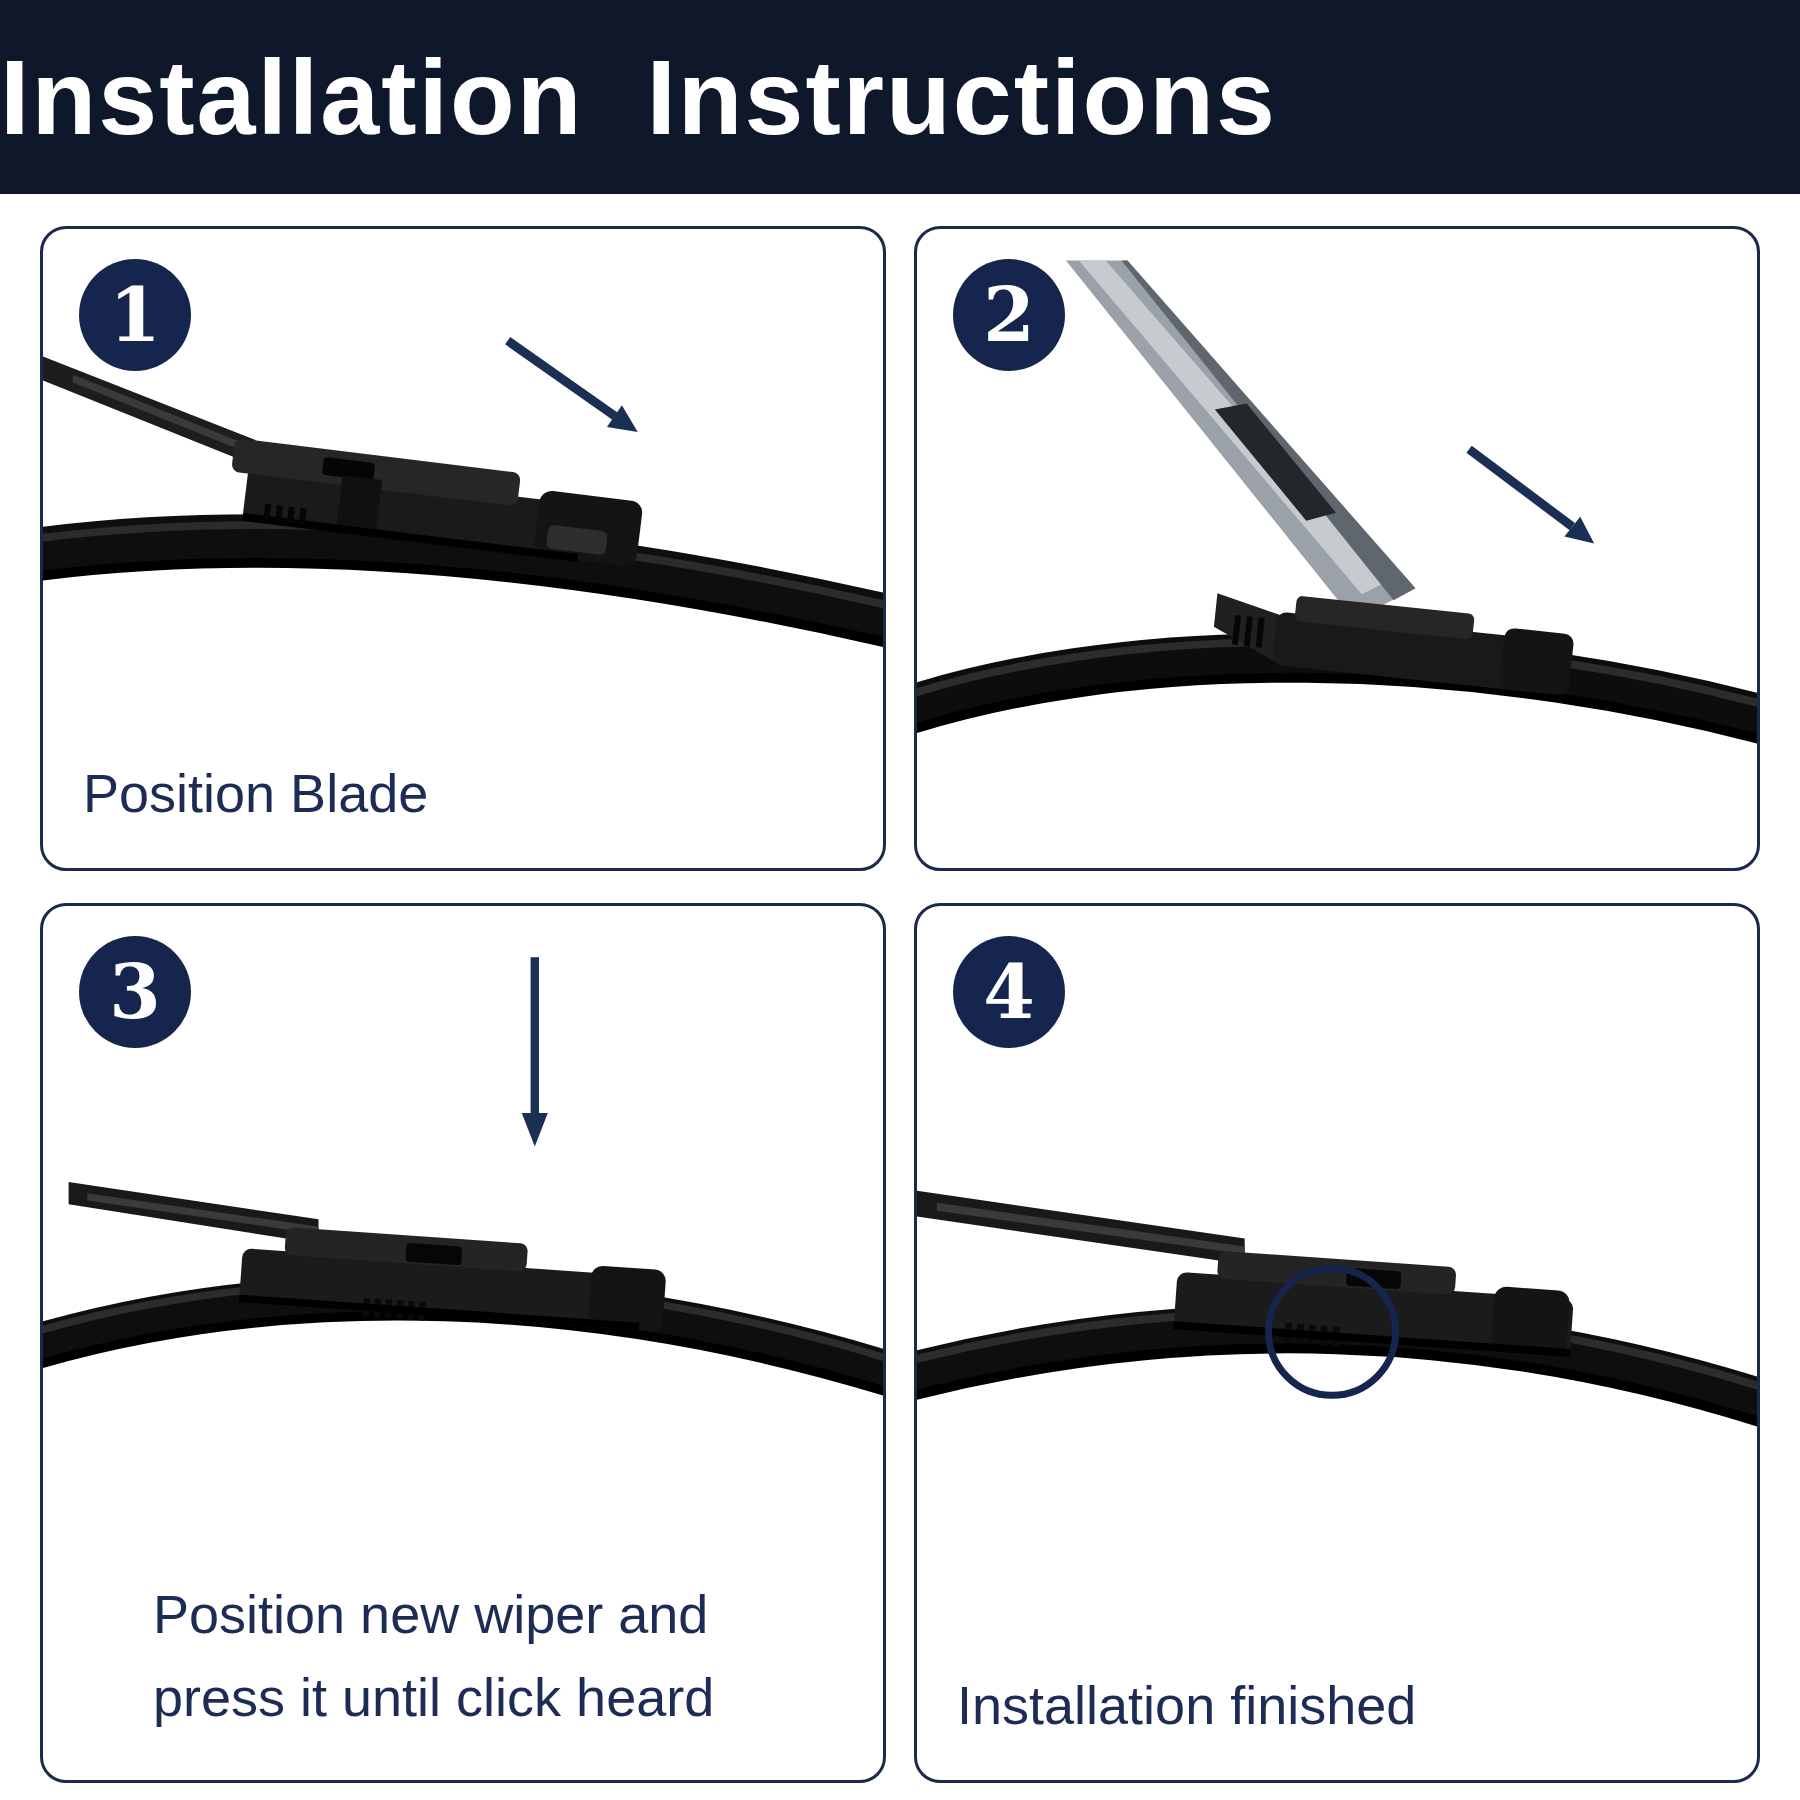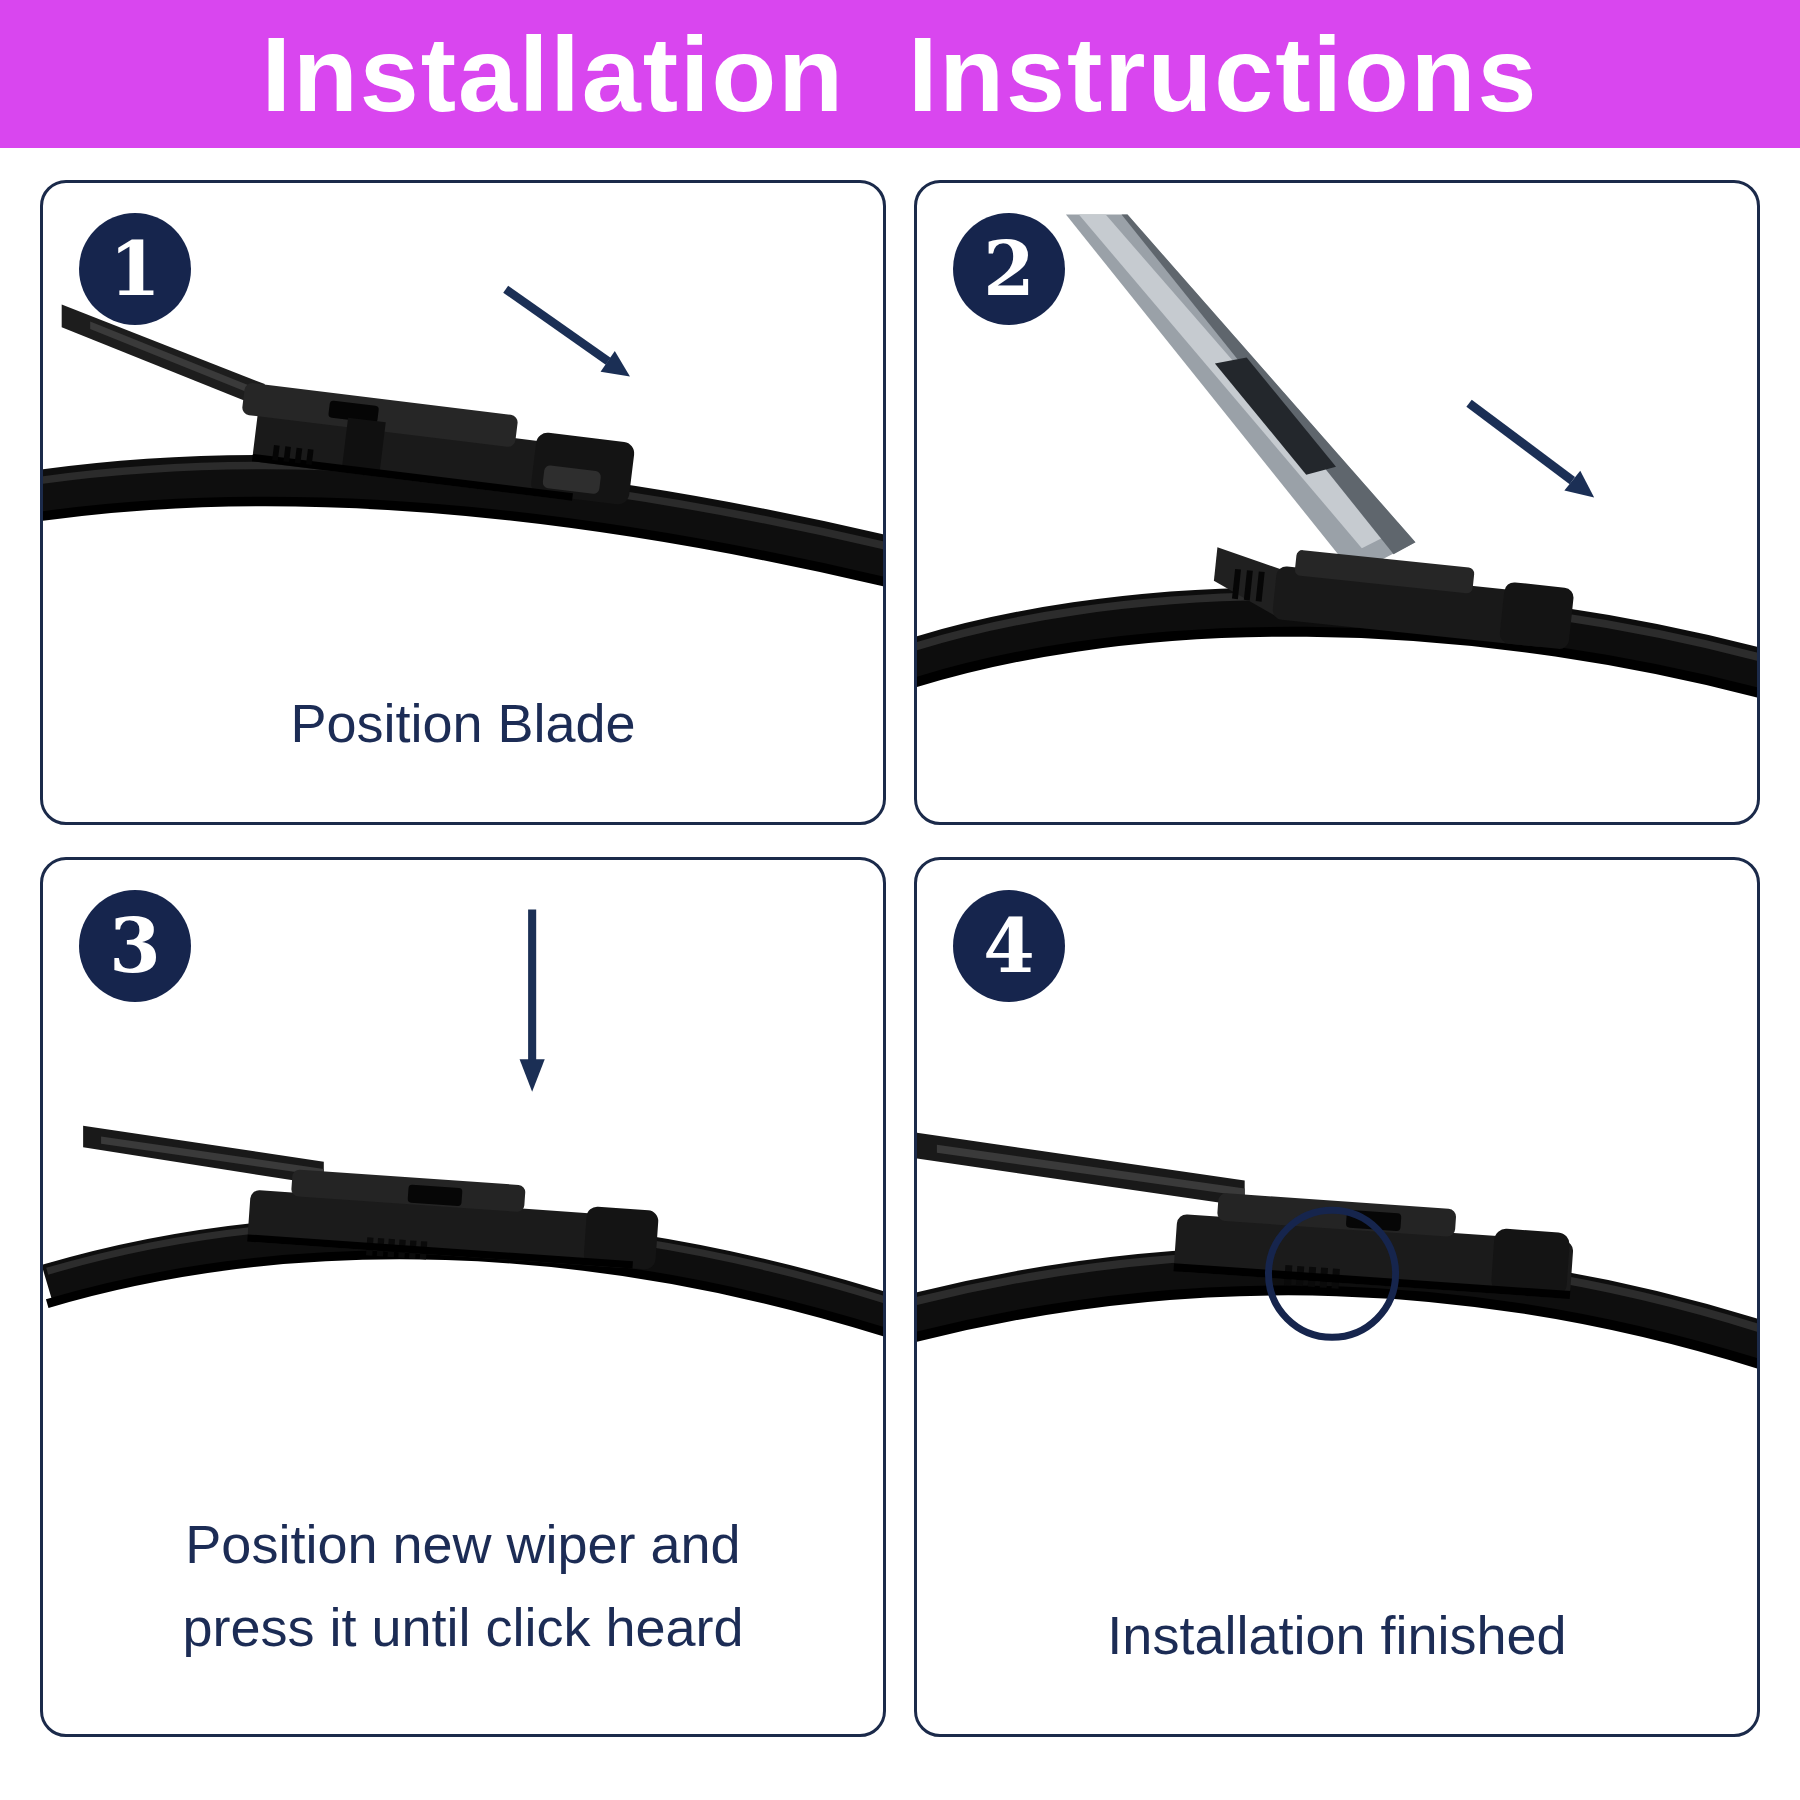--- a/index.html
+++ b/index.html
@@ -1,23 +1,23 @@
 <!DOCTYPE html>
 <html><head>
 <meta charset="utf-8">
 <style>
   * { margin: 0; padding: 0; box-sizing: border-box; }
   html, body { width: 1800px; height: 1800px; background: #ffffff; font-family: "Liberation Sans", sans-serif; overflow: hidden; }
 
   .header {
-    height: 148px;
-    background: #d946ef;
+    height: 194px;
+    background: #0f172a;
     display: flex;
     align-items: center;
-    justify-content: center;
+    justify-content: flex-start;
   }
   .header h1 {
     color: #ffffff;
     font-size: 106px;
     font-weight: bold;
     letter-spacing: 2px;
     white-space: pre;
   }
 
   .grid {
@@ -60,22 +60,21 @@
     flex: 1 1 auto;
     min-height: 0;
     width: 100%;
     display: block;
   }
 
   .caption {
     color: #1c2c55;
     font-size: 54px;
     line-height: 1.55;
-    text-align: center;
-    padding: 6px 40px 56px 40px;
+    padding: 6px 40px 32px 40px;
   }
   .caption.narrow { max-width: 700px; margin: 8px auto; }
 </style>
 </head>
 <body>
 
 <header class="header">
   <h1>Installation  Instructions</h1>
 </header>
 

